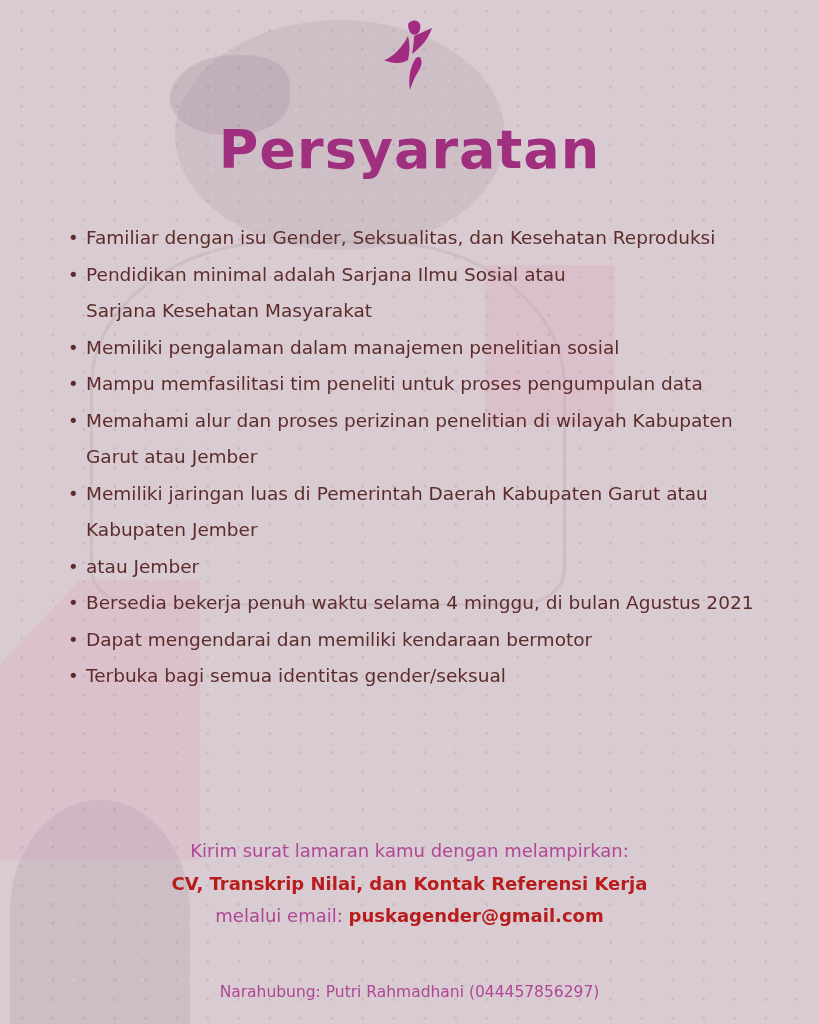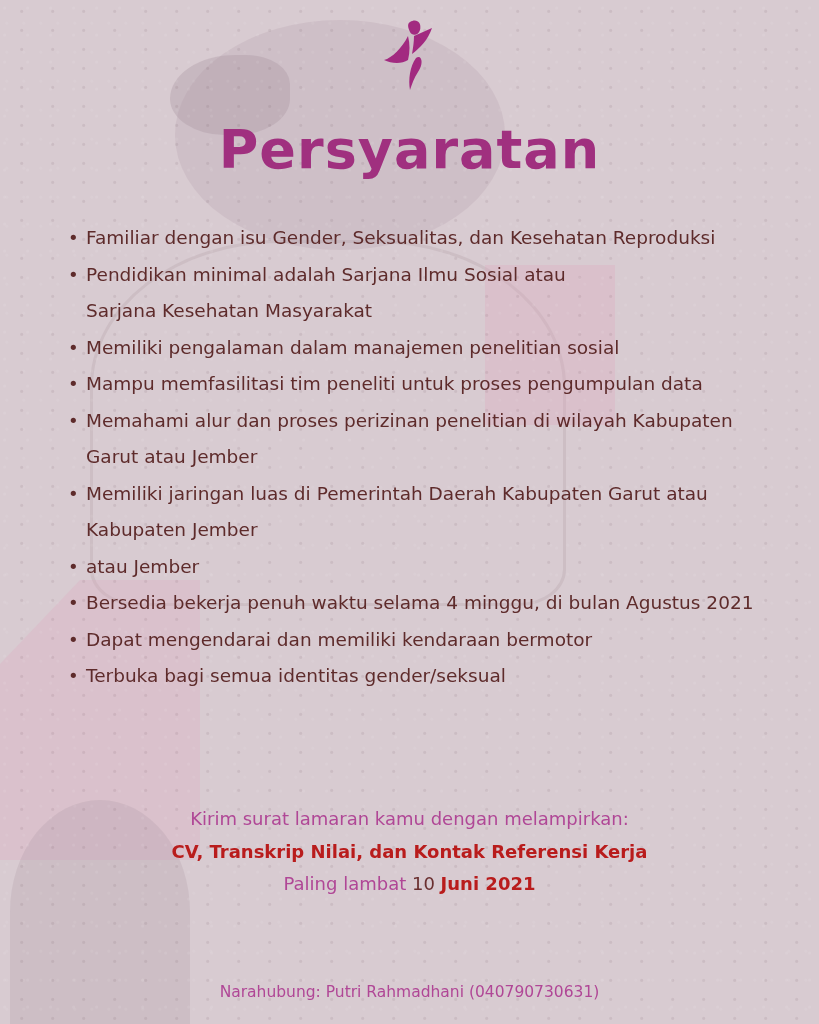--- a/index.html
+++ b/index.html
@@ -59,21 +59,21 @@
   .req-bullet {
     position: absolute; left: 0; top: 0;
     font-size: 18px;
   }
   .req-line { display: block; }
 
   .footer {
     position: absolute; left: 0; right: 0; top: 803px; text-align: center;
     font-size: 18px; line-height: 32.5px;
   }
-  .pink { color: #b04796; }
+  .pink { color: #b04796; margin-top: 32px; }
   .brown { color: #b91c1c; font-weight: bold; }
   .footer-line { display: block; white-space: nowrap; }
   .contact {
     position: absolute; left: 0; right: 0; top: 983px; text-align: center;
     font-size: 15.5px; color: #b04796;
   }
 </style>
 </head>
 <body>
 
@@ -141,19 +141,18 @@
   <li class="req-item">
     <span class="req-bullet">•</span>
     <span class="req-line">Terbuka bagi semua identitas gender/seksual</span>
   </li>
 </ul>
 
 <div class="footer">
   <span class="footer-line pink">Kirim surat lamaran kamu dengan melampirkan:</span>
   <span class="footer-line brown">CV, Transkrip Nilai, dan Kontak Referensi Kerja</span>
   <span class="footer-line">
-    <span class="pink">Paling lambat</span>
-    <span style="color:#6a2f2f">10</span>
-    <span class="brown">Juni 2021</span>
+    <span class="pink">melalui email:</span>
+    <span class="brown">puskagender@gmail.com</span>
   </span>
 </div>
 
-<div class="contact">Narahubung: Putri Rahmadhani (040790730631)</div>
+<div class="contact">Narahubung: Putri Rahmadhani (044457856297)</div>
 
 </body></html>

